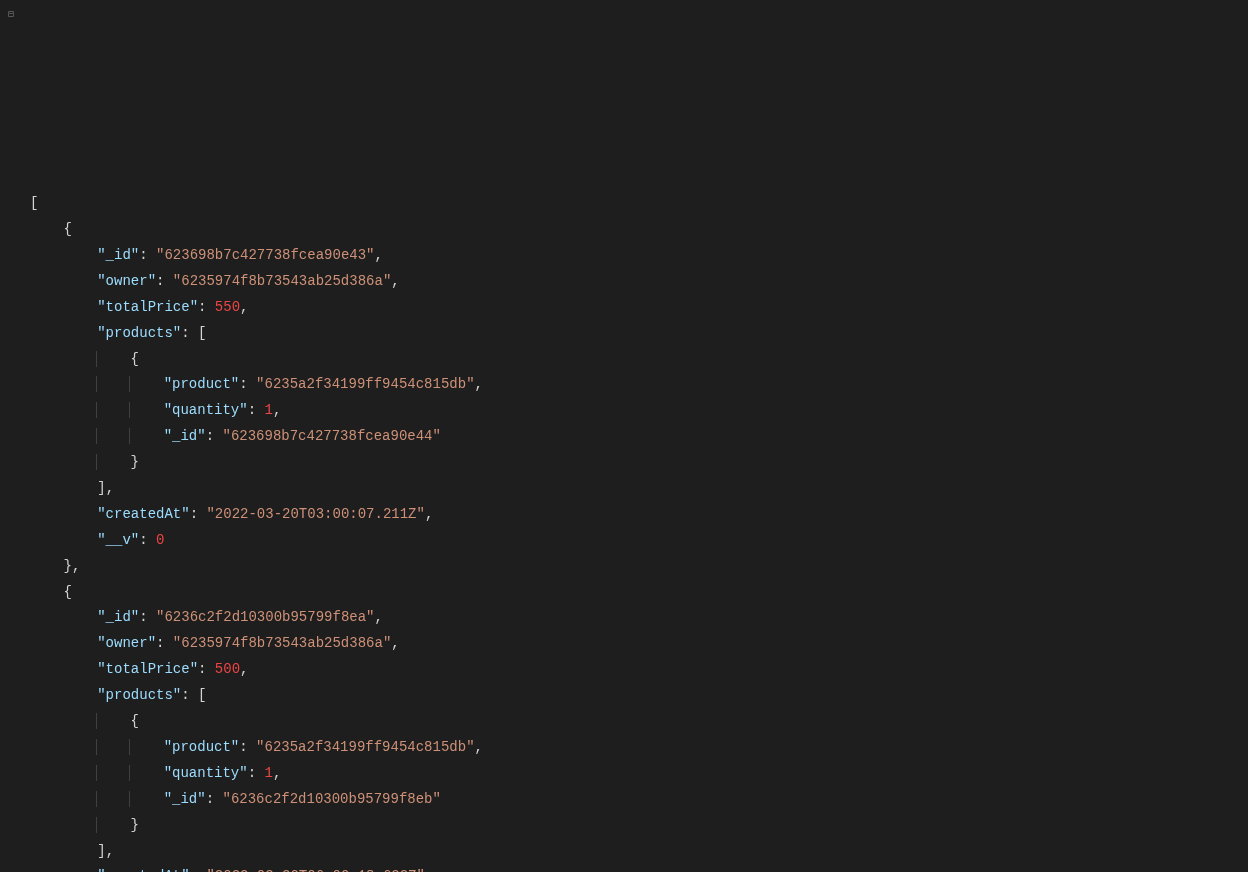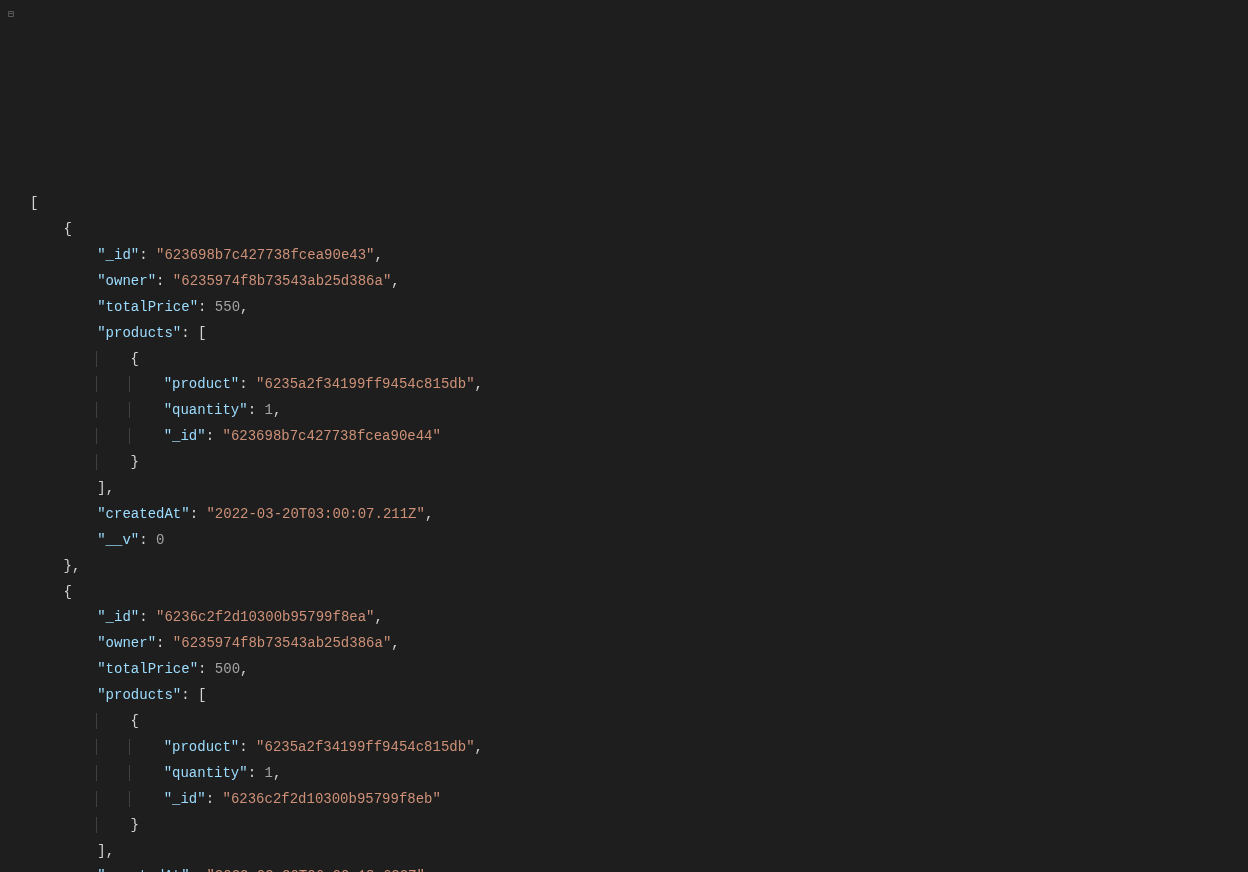--- a/index.html
+++ b/index.html
@@ -20,21 +20,21 @@
     .fold-marker {
       position: absolute;
       left: 8px;
       color: #6a6a6a;
       font-size: 10px;
     }
     .fold-top { top: 6px; }
     .punct { color: #d4d4d4; }
     .key { color: #9cdcfe; }
     .string { color: #ce9178; }
-    .number { color: #a3a3a3; }
+    .number { color: #ef4444; }
     .indent-guide {
       border-left: 1px solid #404040;
       padding-left: 8px;
       margin-left: -1px;
     }
     .line { display: block; }
     .code-block { display: block; }
   </style>
 </head>
 <body>

